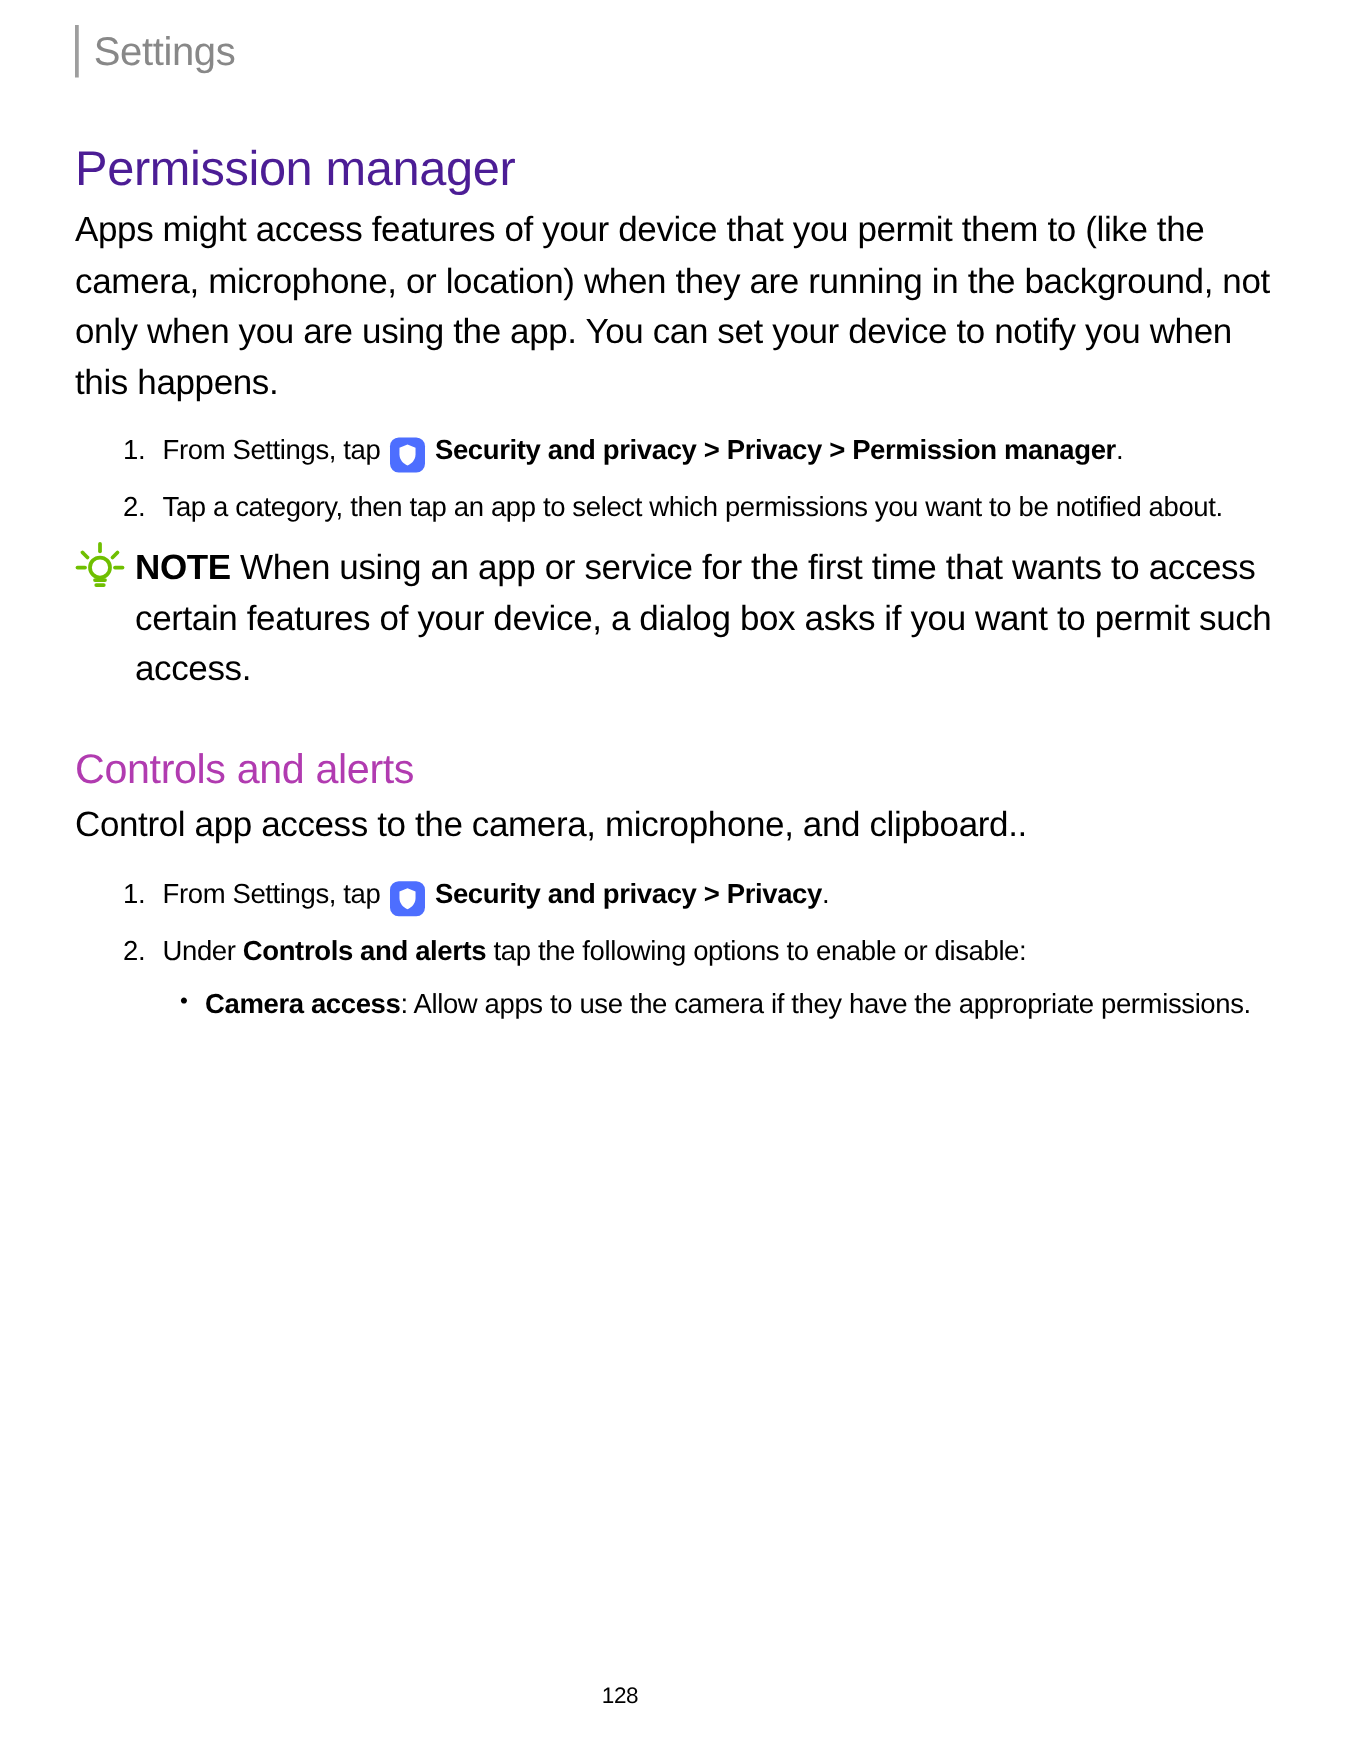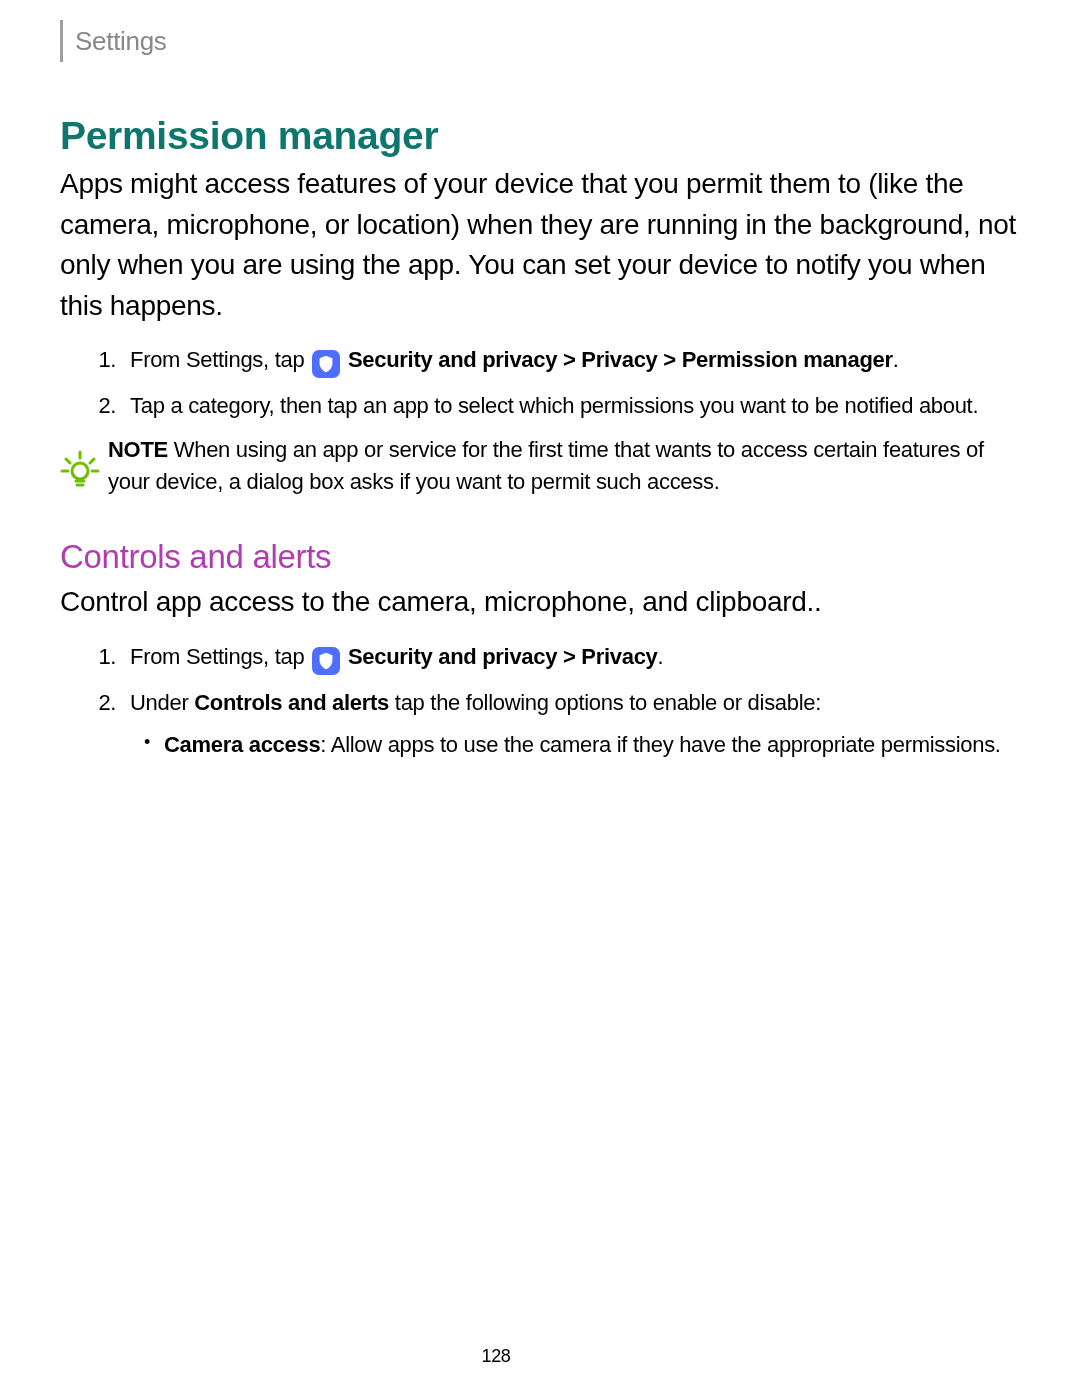--- a/index.html
+++ b/index.html
@@ -18,28 +18,28 @@
       align-items: center;
       padding-top: 20px;
     }
     .header-bar {
       width: 3px;
       height: 42px;
       background: #9e9e9e;
       margin-right: 12px;
     }
     .header-text {
-      font-size: 26px;
+      font-size: 32px;
       color: #888;
     }
     .h1 {
       font-size: 39px;
-      color: #0f766e;
+      color: #4c1d95;
       margin-top: 52px;
-      font-weight: 700;
+      font-weight: 400;
     }
     .body-text {
       font-size: 28px;
       line-height: 1.45;
       margin-top: 6px;
     }
     .ol {
       list-style: decimal;
       margin-top: 18px;
       padding-left: 62px;
@@ -58,23 +58,23 @@
       border-radius: 7px;
       vertical-align: -6px;
       margin: 0 2px;
       align-items: center;
       justify-content: center;
     }
     .icon-badge svg { width: 16px; height: 18px; }
     .bold { font-weight: 700; }
     .note-row {
       display: flex;
-      align-items: flex-end;
+      align-items: flex-start;
       margin-top: 0;
-      font-size: 22px;
+      font-size: 28px;
       line-height: 1.45;
     }
     .bulb {
       flex: 0 0 40px;
       margin-right: 8px;
       margin-top: -2px;
     }
     .h2 {
       font-size: 33px;
       color: #b13bb0;

